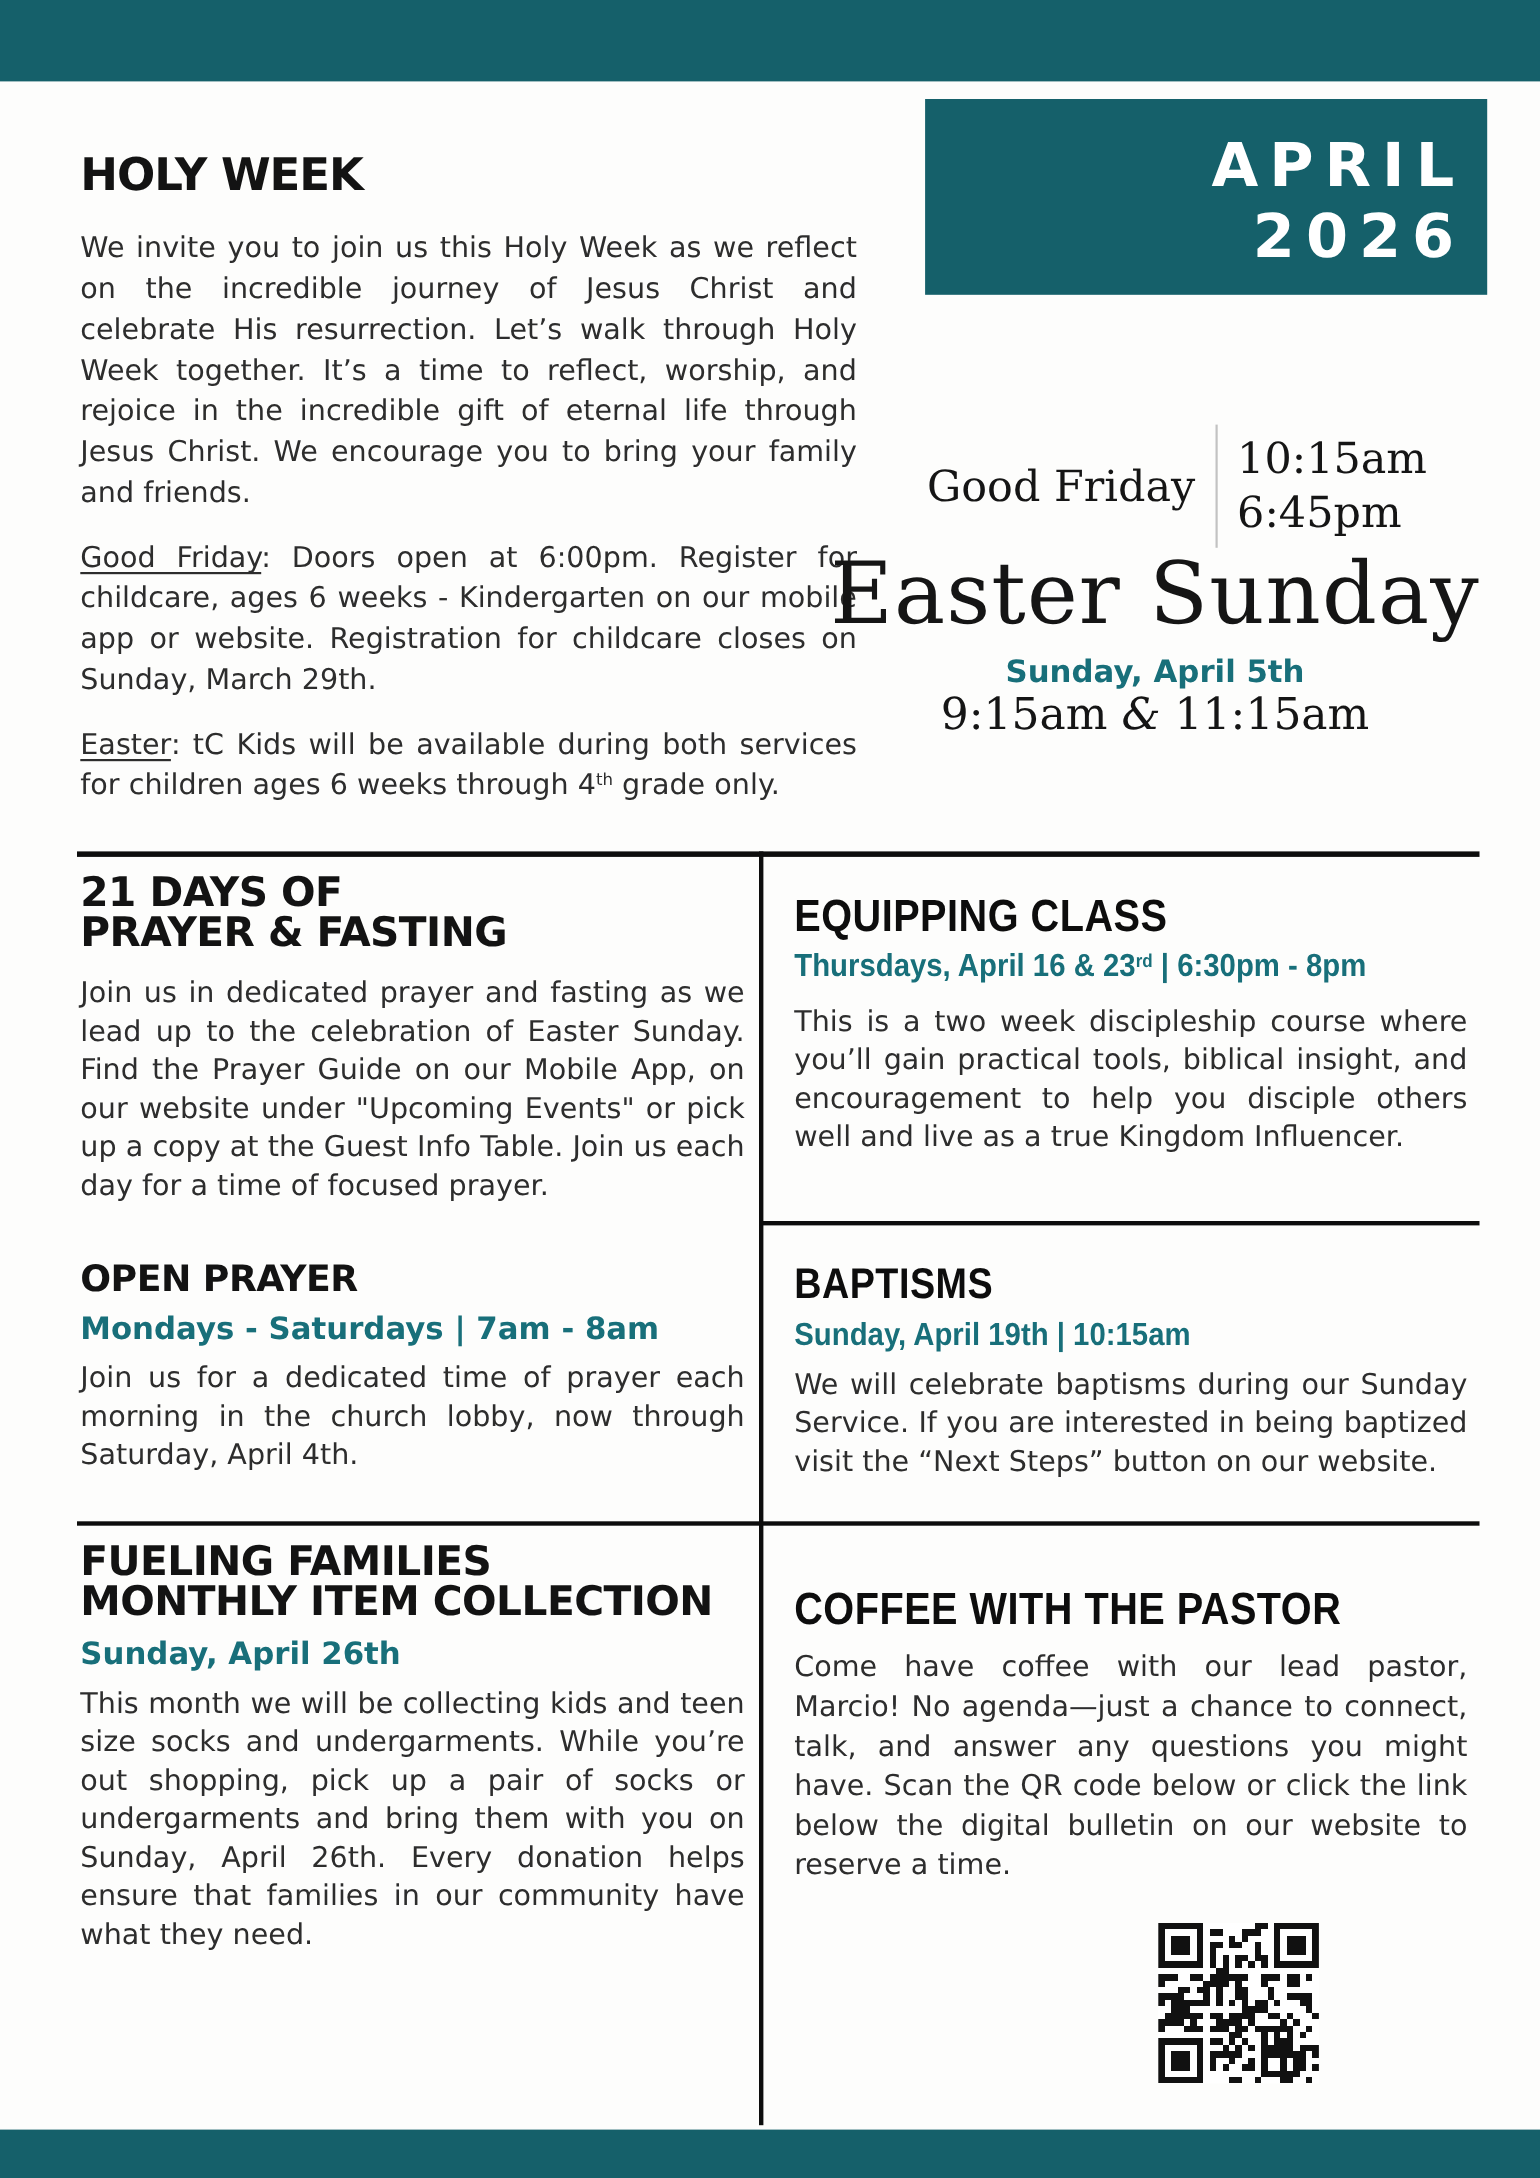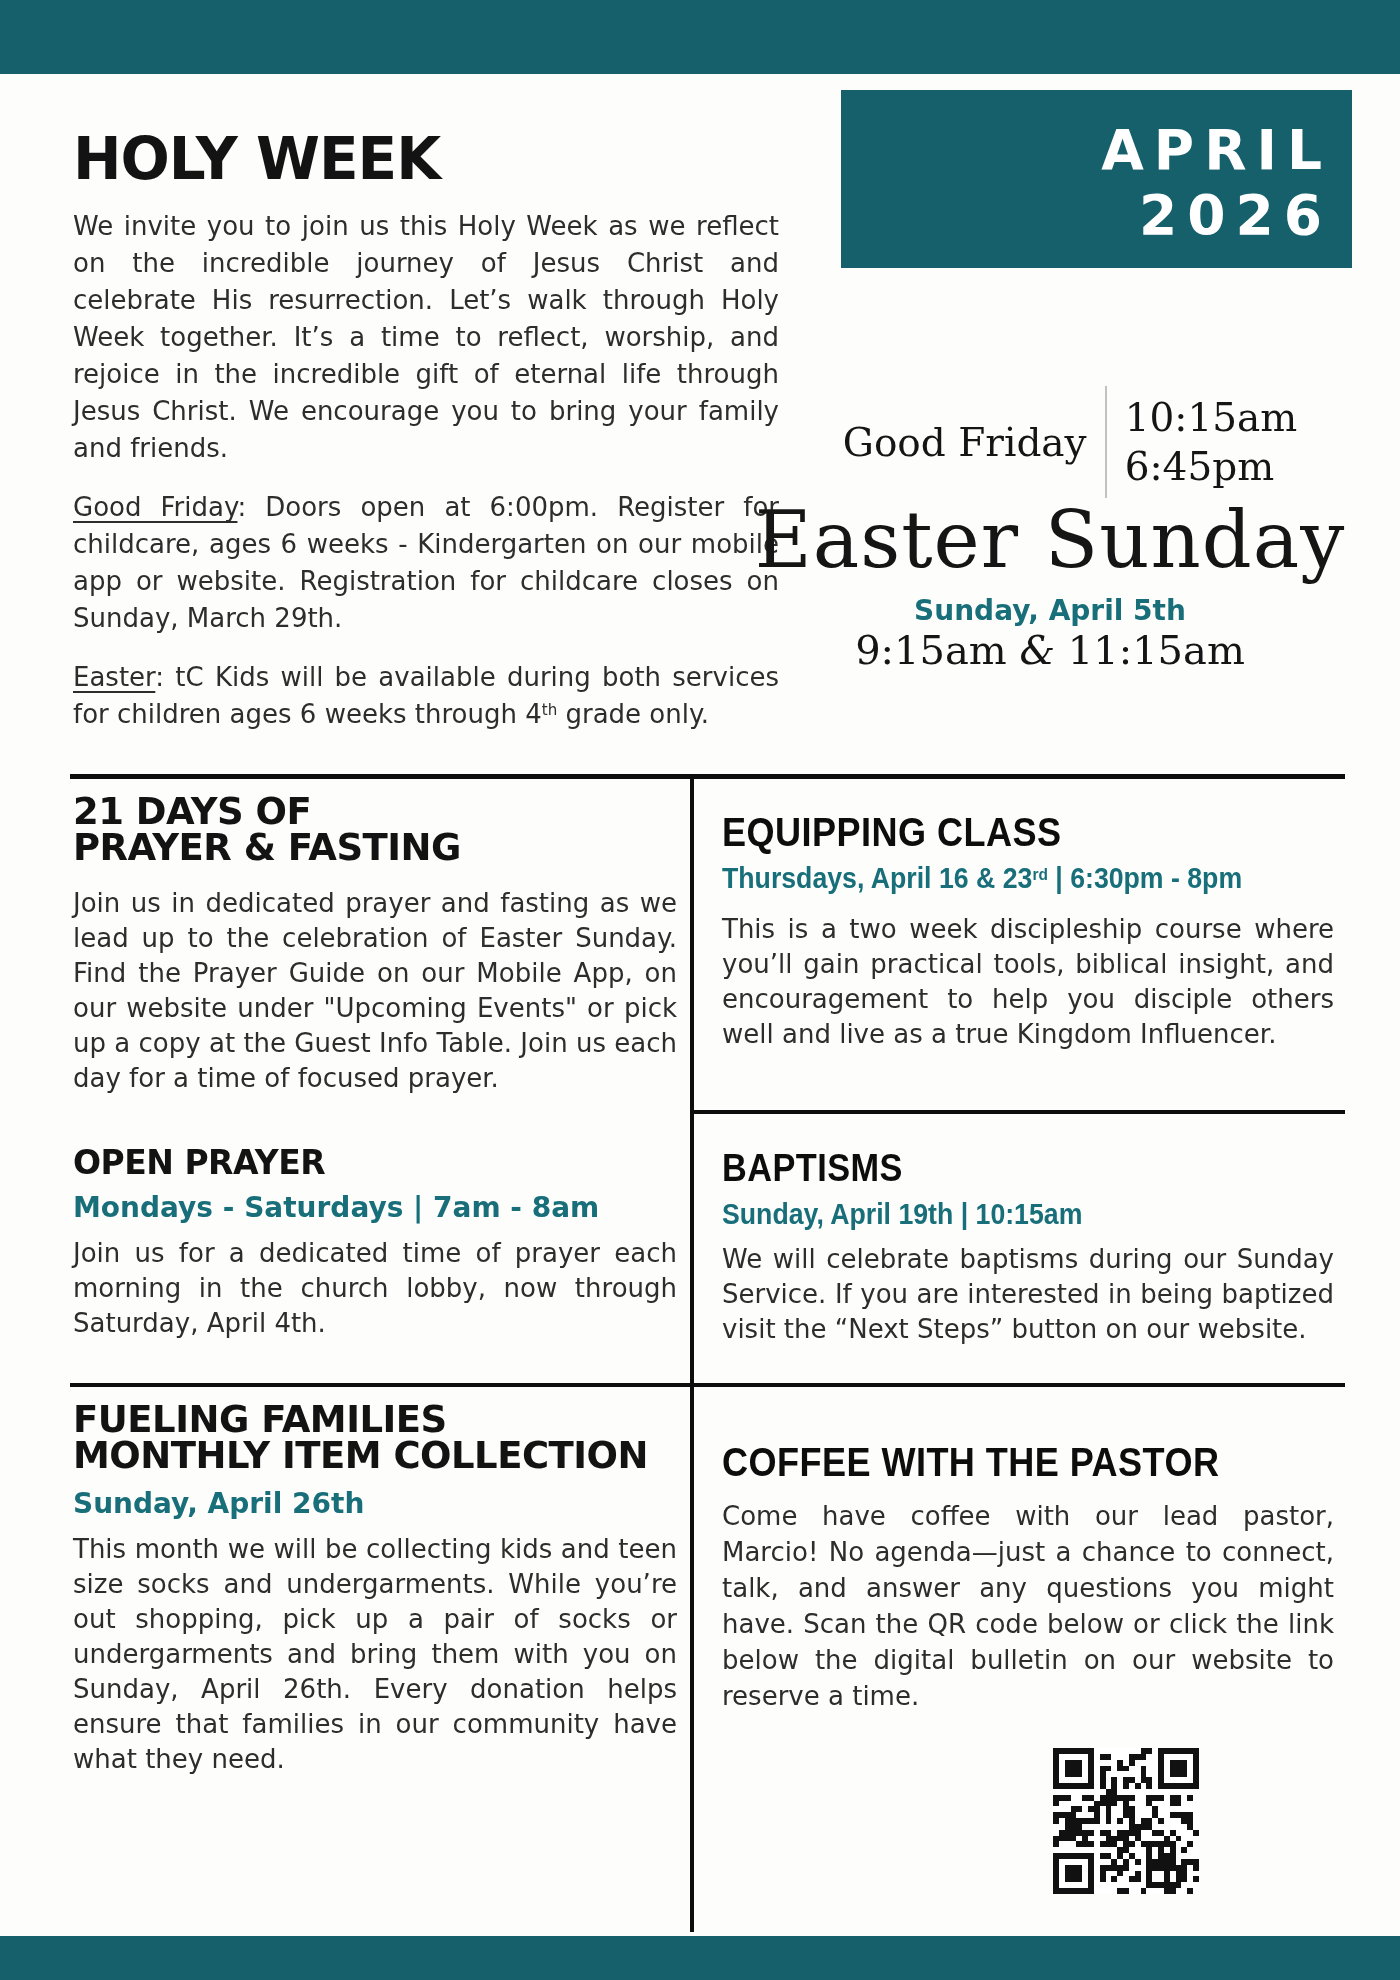--- a/index.html
+++ b/index.html
@@ -8,21 +8,21 @@
   *{margin:0;padding:0;box-sizing:border-box;}
   html,body{background:#e8e8e8;}
   .page{position:relative;width:1400px;height:1980px;background:var(--paper);overflow:hidden;
         font-family:"DejaVu Sans",sans-serif;color:var(--body);}
   .bar{position:absolute;left:0;width:1400px;background:var(--teal);}
   .bar.top{top:0;height:74px;}
   .bar.bottom{top:1936px;height:44px;}
 
   
   .holy{position:absolute;left:73px;top:128px;width:706px;}
-  .holy h1{font-size:58px;line-height:62px;font-weight:800;letter-spacing:-1px;color:var(--ink);margin-bottom:18px;}
+  .holy h1{font-size:41px;line-height:62px;font-weight:800;letter-spacing:-1px;color:var(--ink);margin-bottom:18px;}
   .btxt{font-size:26px;line-height:37px;text-align:justify;color:var(--body);}
   .holy .btxt{margin-bottom:22px;}
 
   
   .aprilbox{position:absolute;left:841px;top:90px;width:511px;height:178px;background:var(--teal);
             color:#fff;text-align:right;padding:28px 20px 0 0;}
   .aprilbox div{font-weight:800;font-size:55px;line-height:65px;letter-spacing:10px;}
   .services{position:absolute;left:770px;top:386px;width:600px;display:flex;align-items:center;justify-content:center;gap:18px;}
   .svc-col{font-family:"DejaVu Serif",serif;font-size:39px;line-height:49px;color:#151515;}
   .svc-col.names{text-align:right;}

